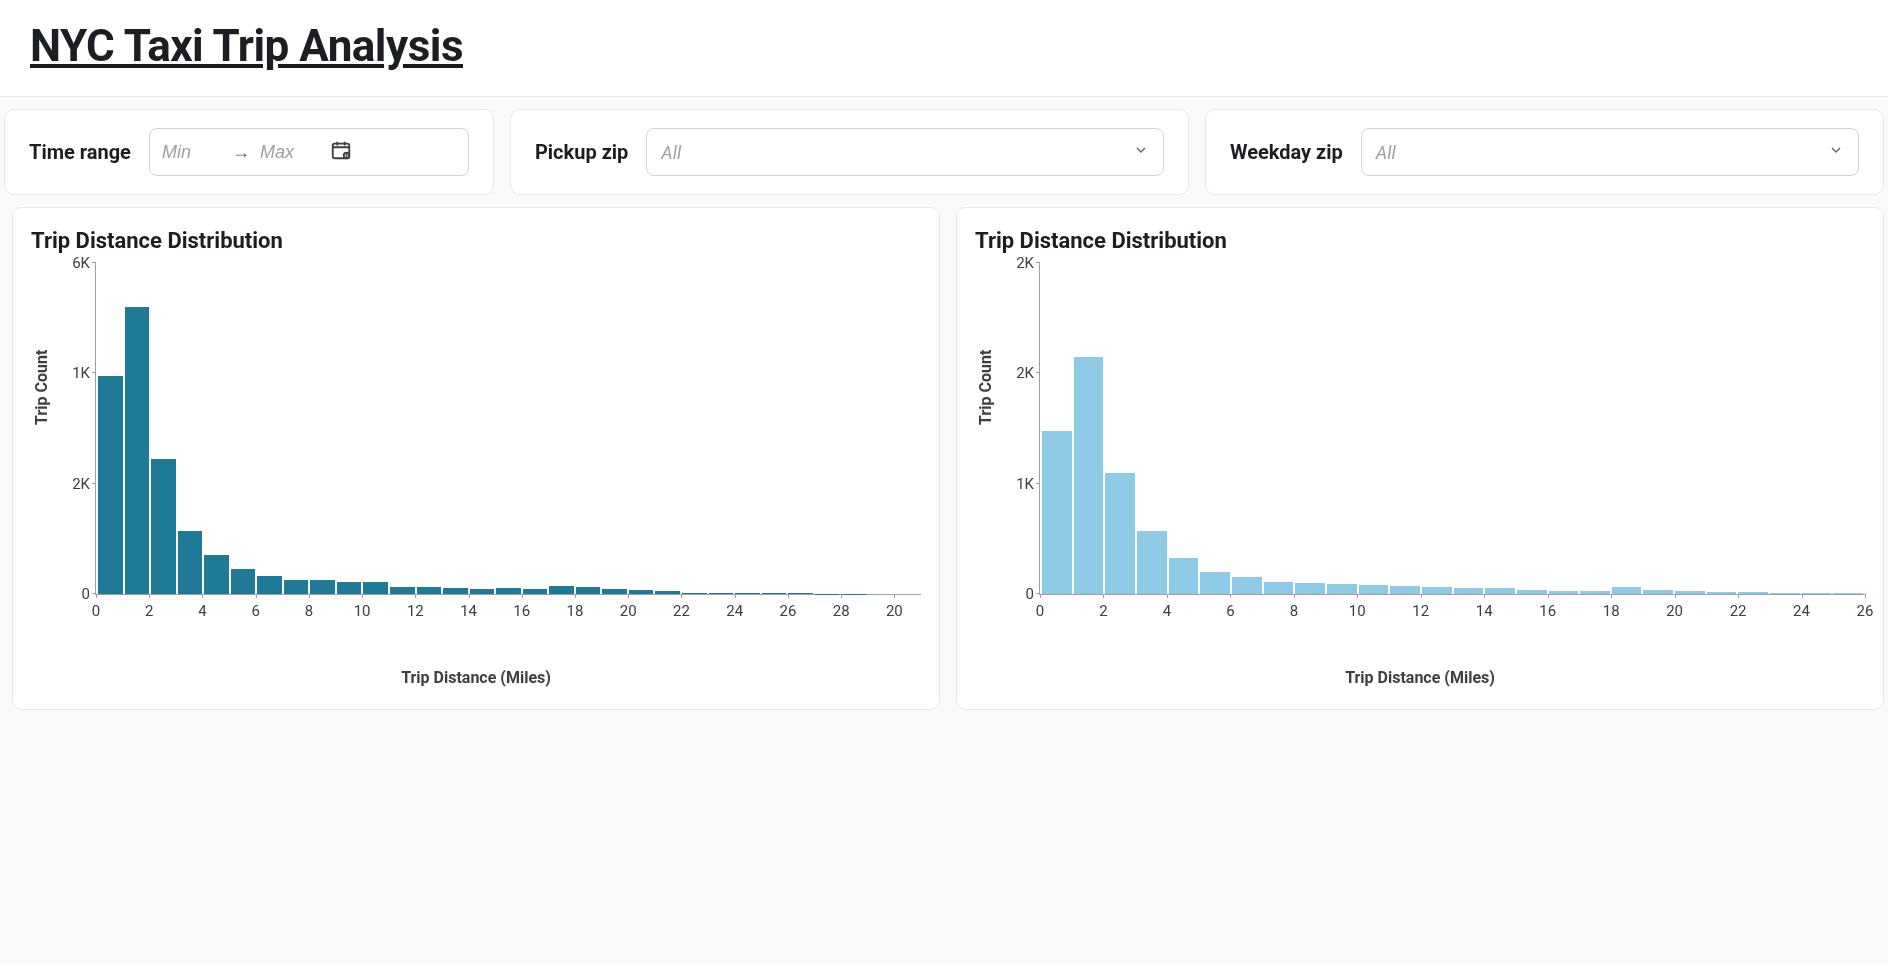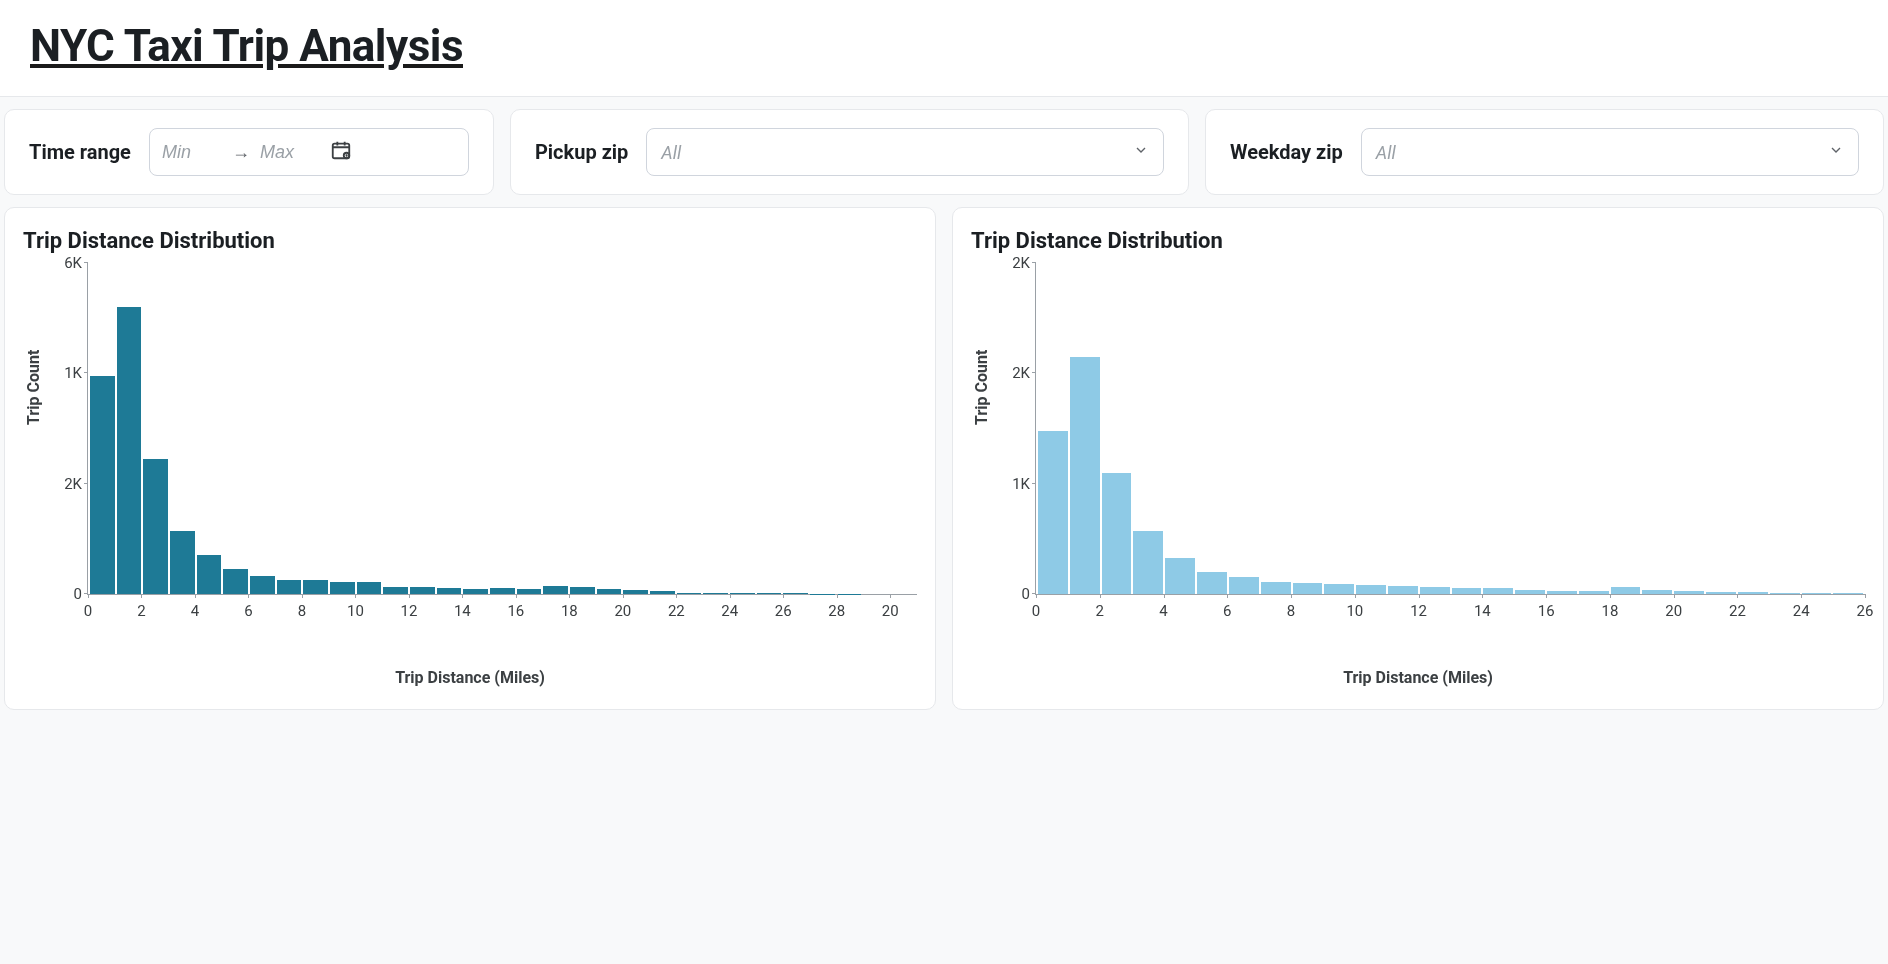--- a/index.html
+++ b/index.html
@@ -80,21 +80,21 @@
     color: #9aa0a6;
     font-style: italic;
   }
   .select-input .chev { color: #5f6368; }
   .filter-card.time { flex: 0 0 auto; }
   .filter-card.zip { flex: 1; }
 
   .charts-row {
     display: flex;
     gap: 16px;
-    padding: 0 4px 16px 4px;
+    padding: 0 4px 16px 12px;
   }
   .chart-card {
     background: #fff;
     border: 1px solid #e6e8eb;
     border-radius: 10px;
     padding: 20px 18px 26px 18px;
     flex: 1;
     min-width: 0;
   }
   .chart-title {

